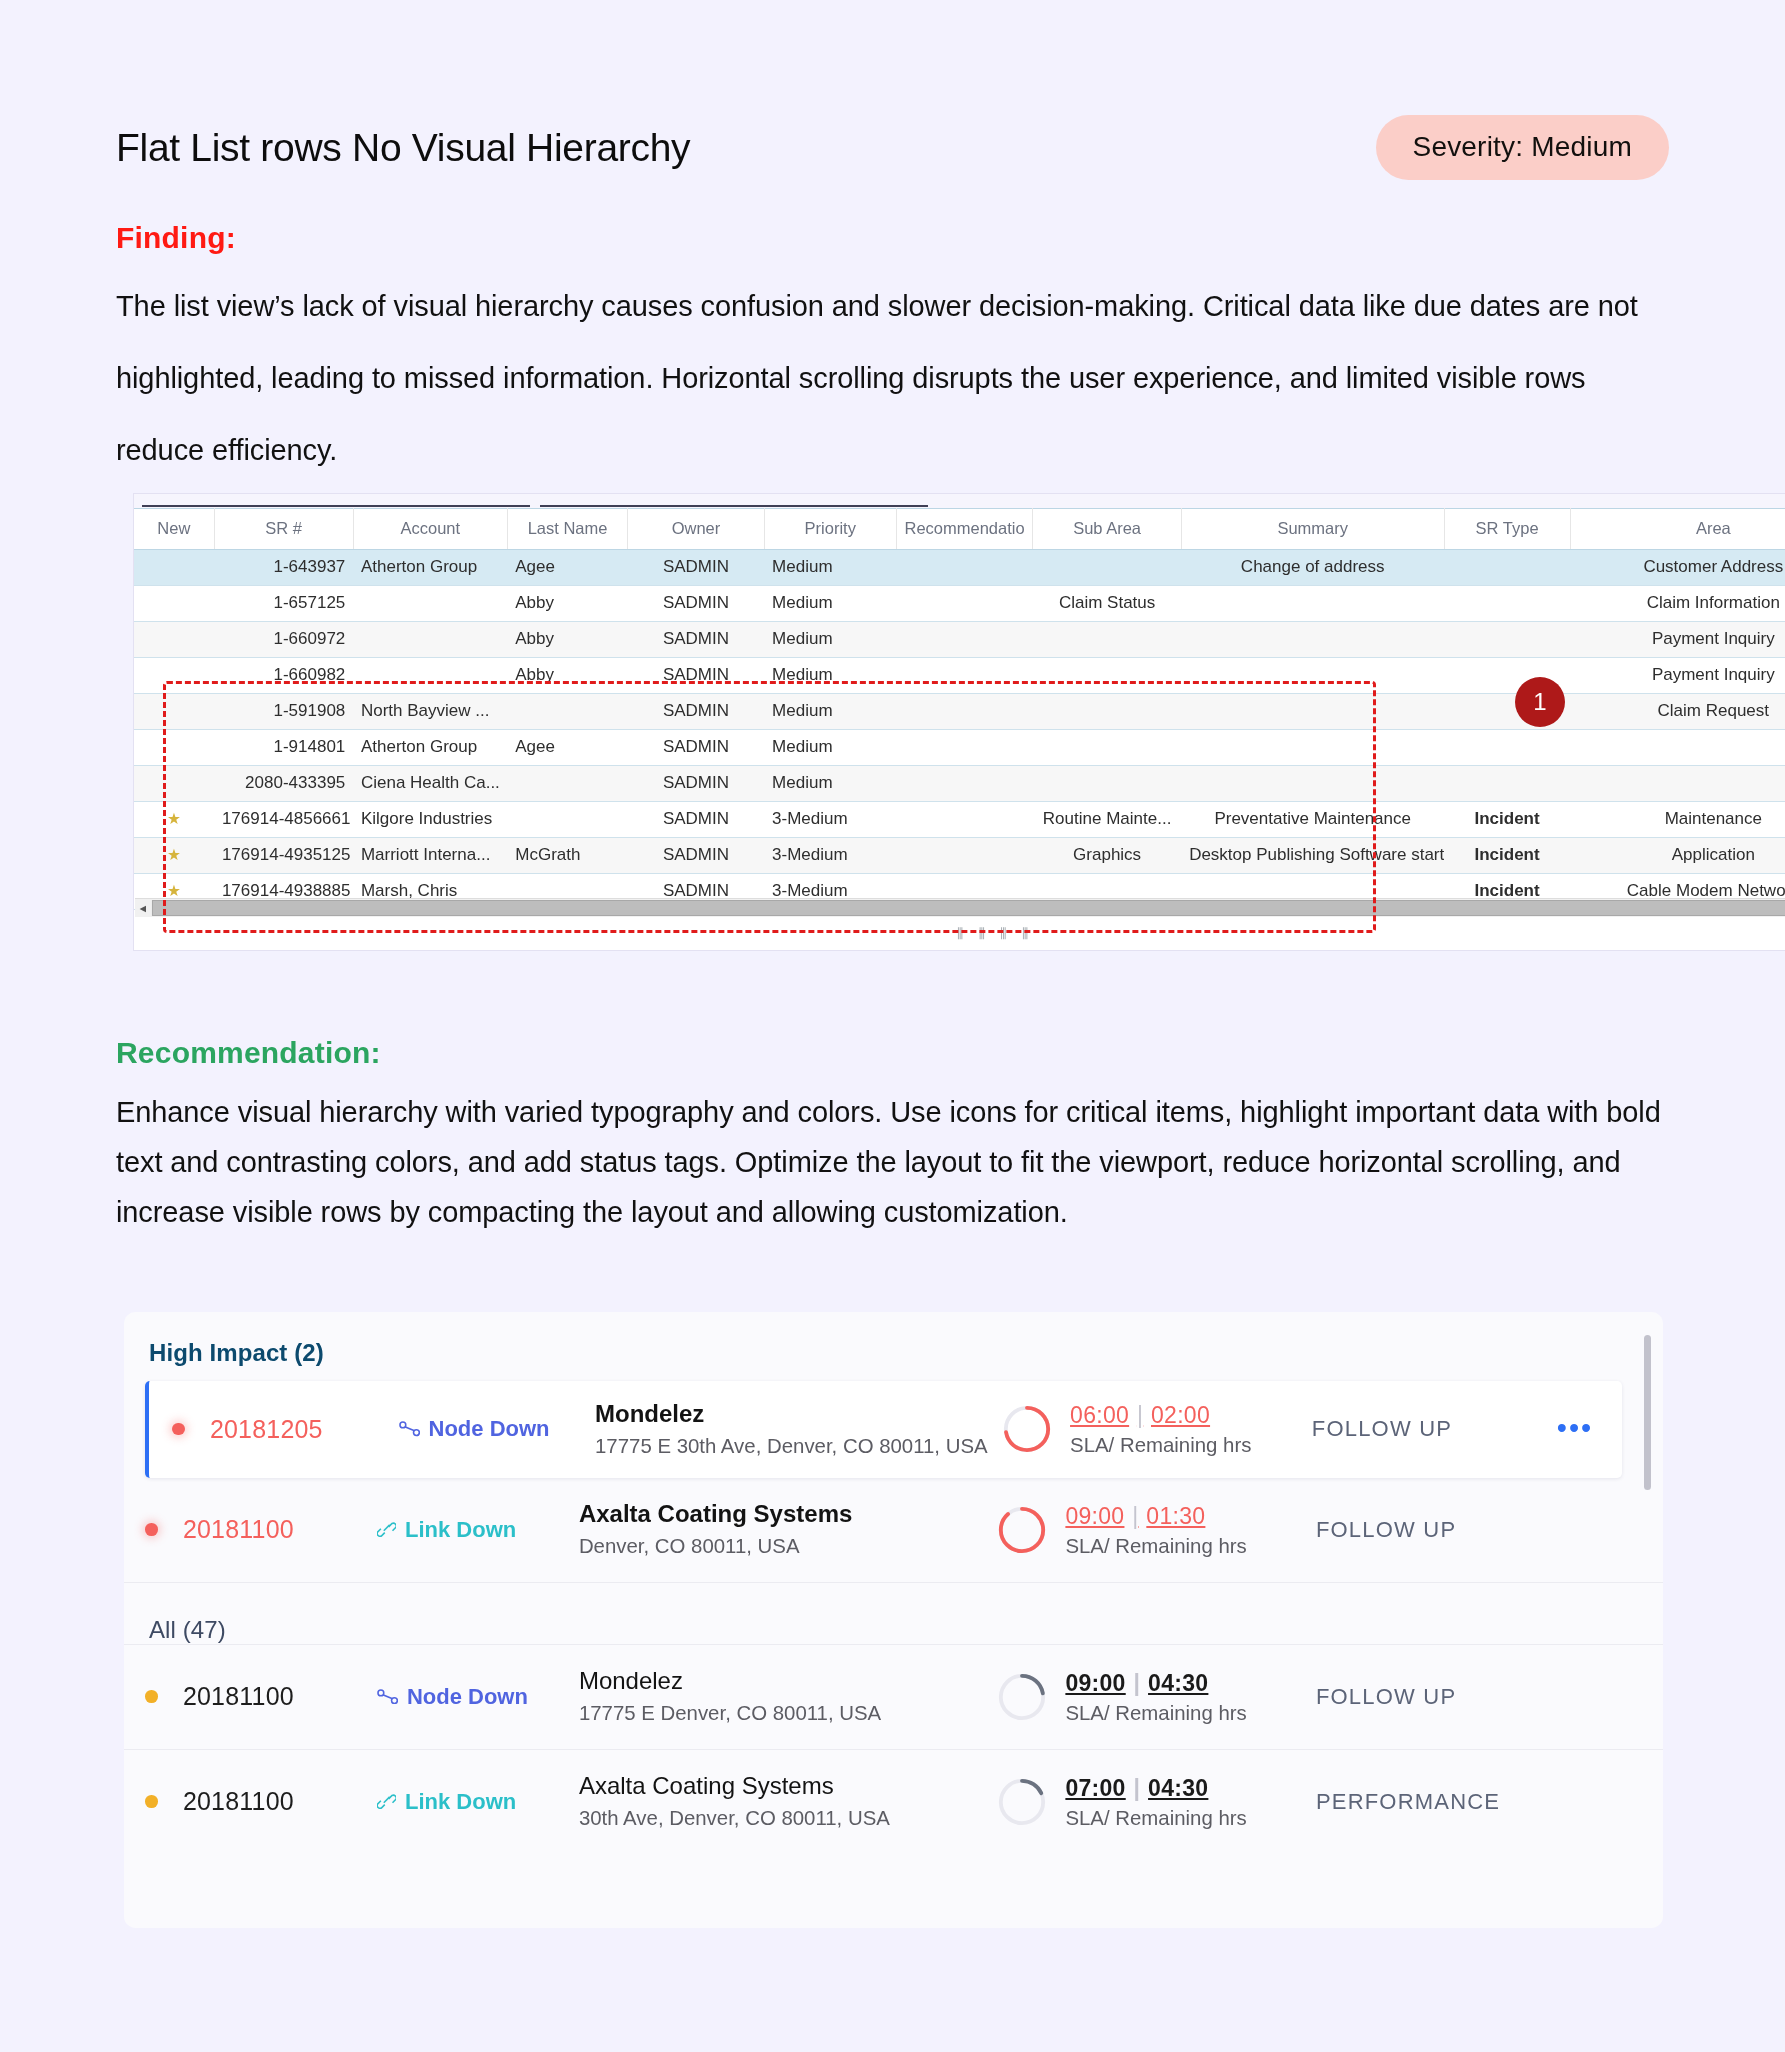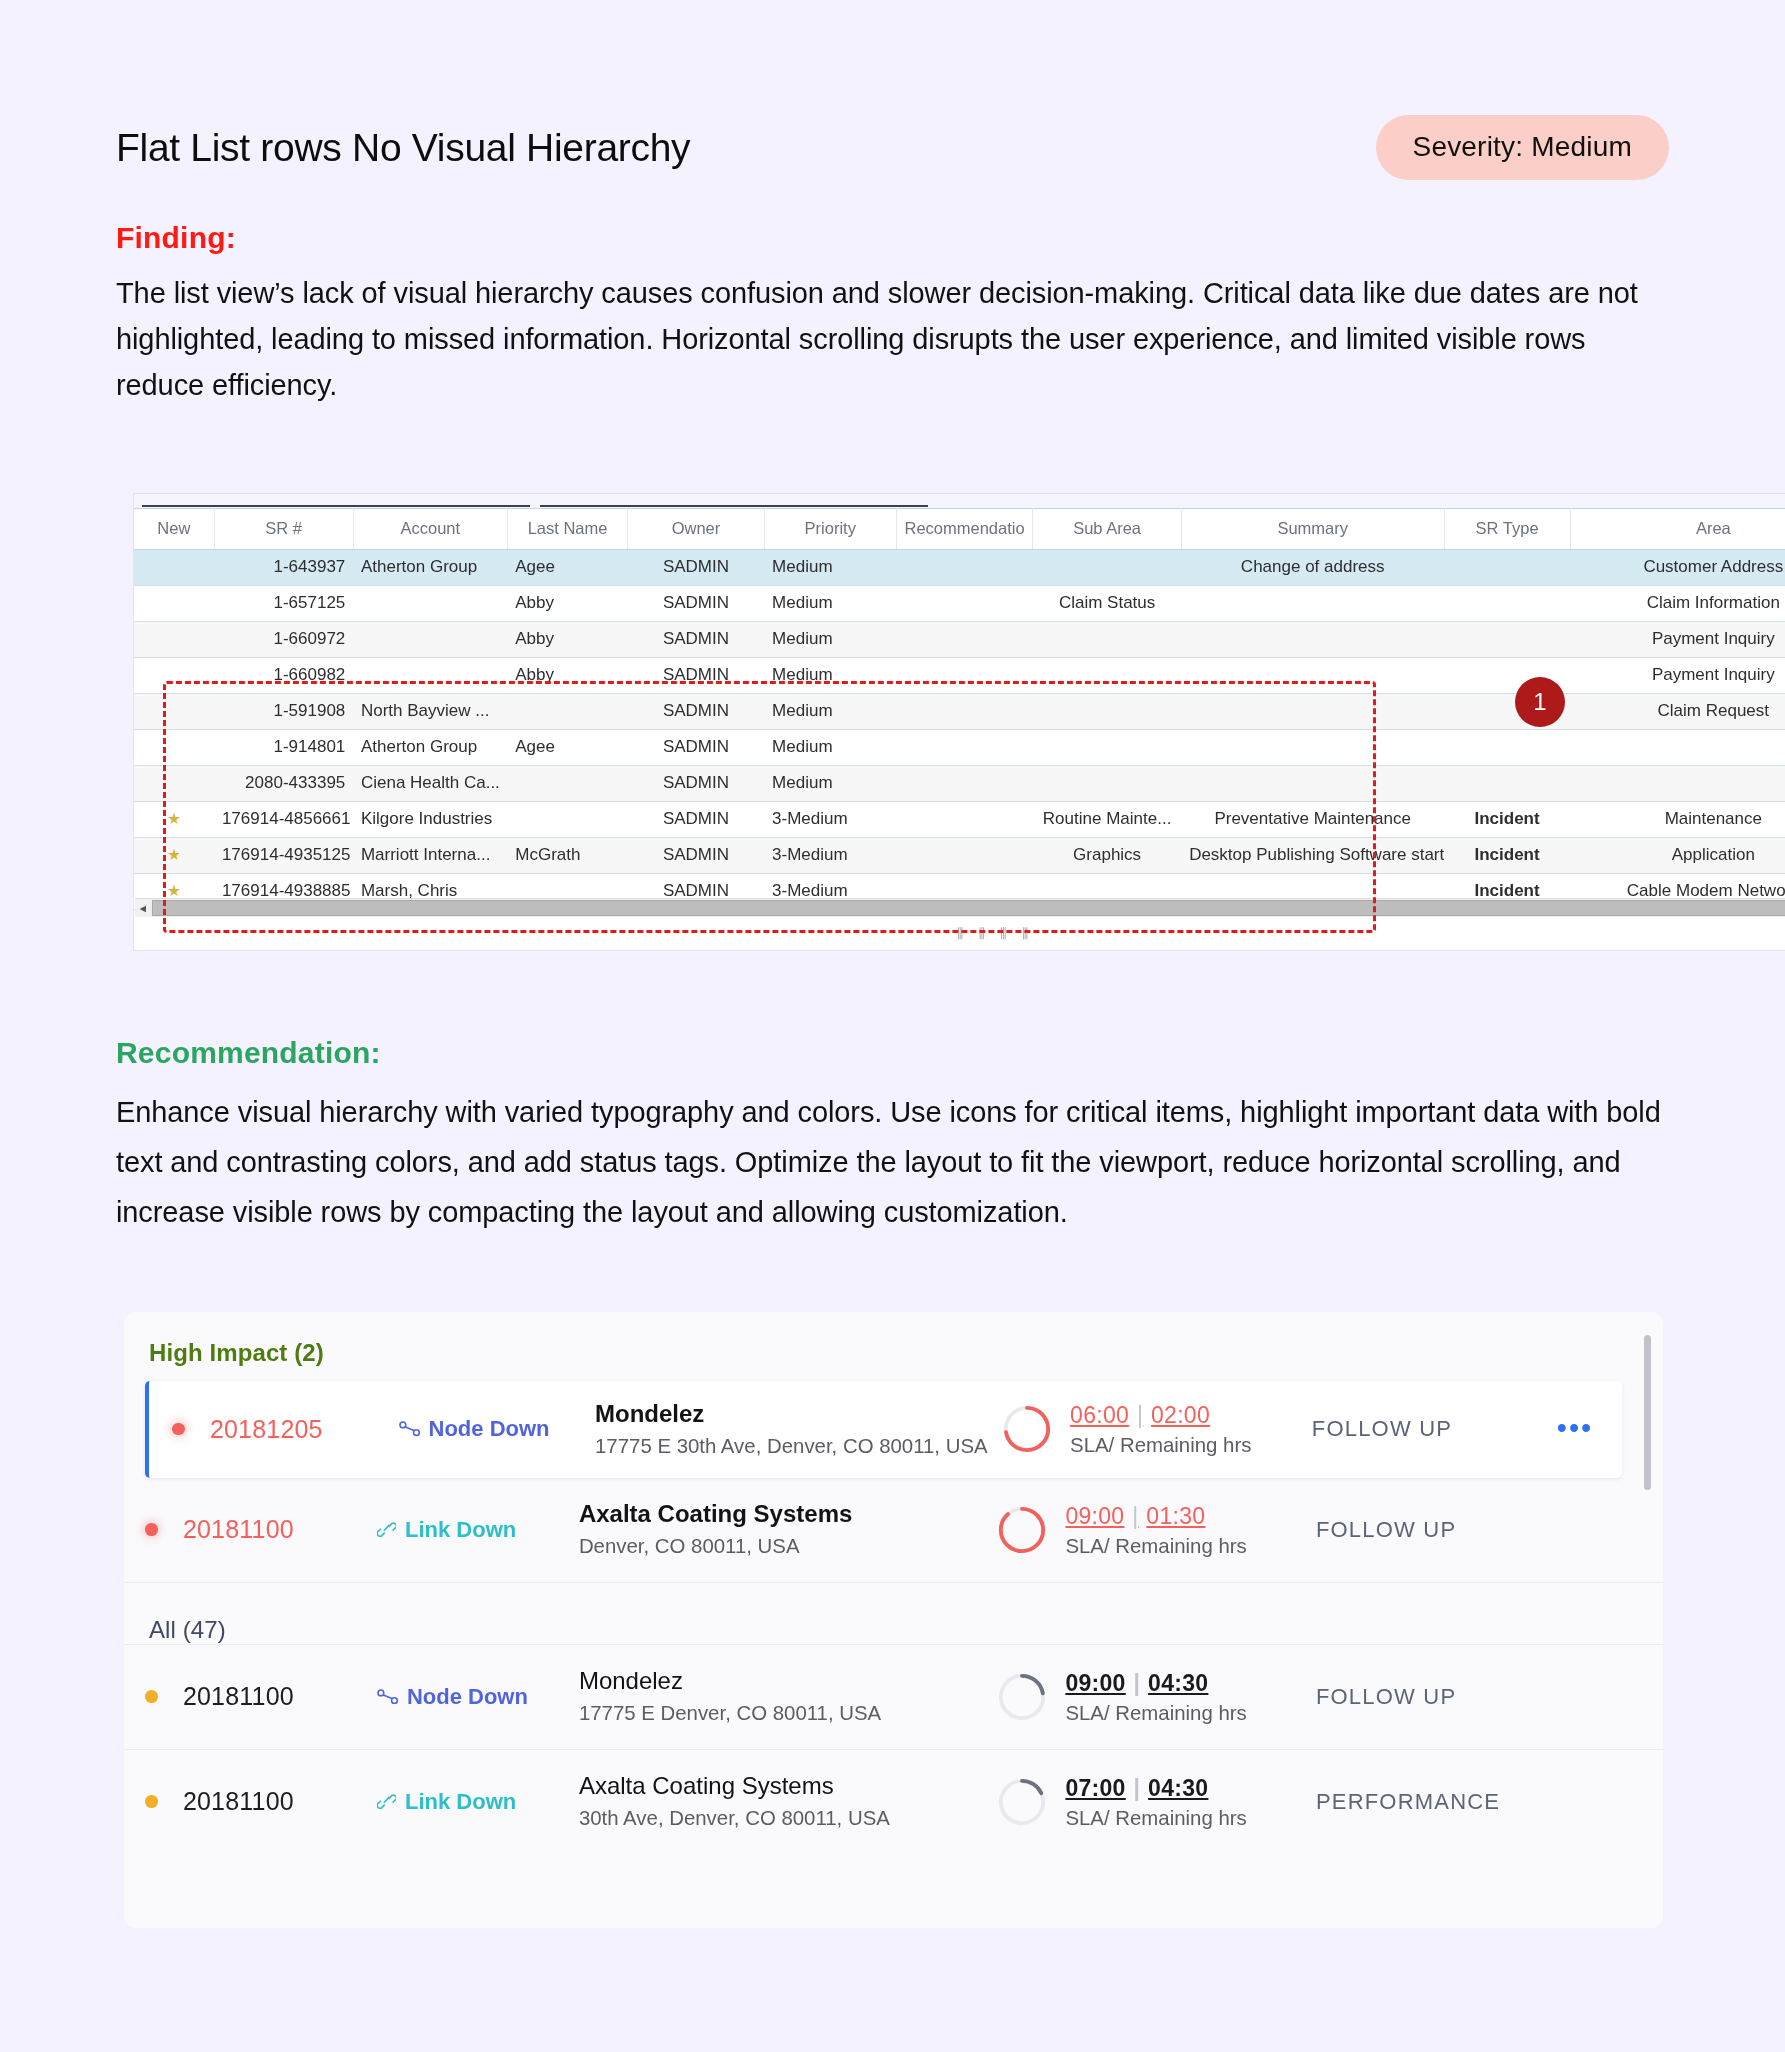--- a/index.html
+++ b/index.html
@@ -39,21 +39,21 @@
 
   
   .finding-label {
     position: absolute; left: 116px; top: 221px;
     font-size: 30px; font-weight: 700; color: #FF1A13;
     letter-spacing: 0.2px;
   }
   .finding-body {
     position: absolute; left: 116px; top: 270px;
     width: 1523px;
-    font-size: 29px; line-height: 46px; color: #111;
+    font-size: 29px; line-height: 72px; color: #111;
     letter-spacing: -0.1px;
   }
 
   
   .oldui-card {
     position: absolute;
     left: 124px; top: 493px;
     width: 1725px; height: 458px;
     background: #FFFFFF;
     border: 1px solid #E3E1F2;
@@ -170,21 +170,21 @@
     width: 1539px; height: 616px;
     background: #FAFAFD;
     border-radius: 11.6px;
     overflow: hidden;
   }
   .section-title {
     font-size: 24px;
     padding: 27px 0 0 25px;
     letter-spacing: 0.1px;
   }
-  .section-title.high { color: #4d7c0f; font-weight: 600; }
+  .section-title.high { color: #0c4a6e; font-weight: 600; }
   .section-title.all { color: #3E4A63; font-weight: 500; padding-top: 33px; }
 
   .row {
     display: flex; align-items: center;
     height: 105px;
     padding: 0 29px 0 21.3px;
     position: relative;
   }
   .row.card {
     margin: 13.6px 41px 0 21.3px;

